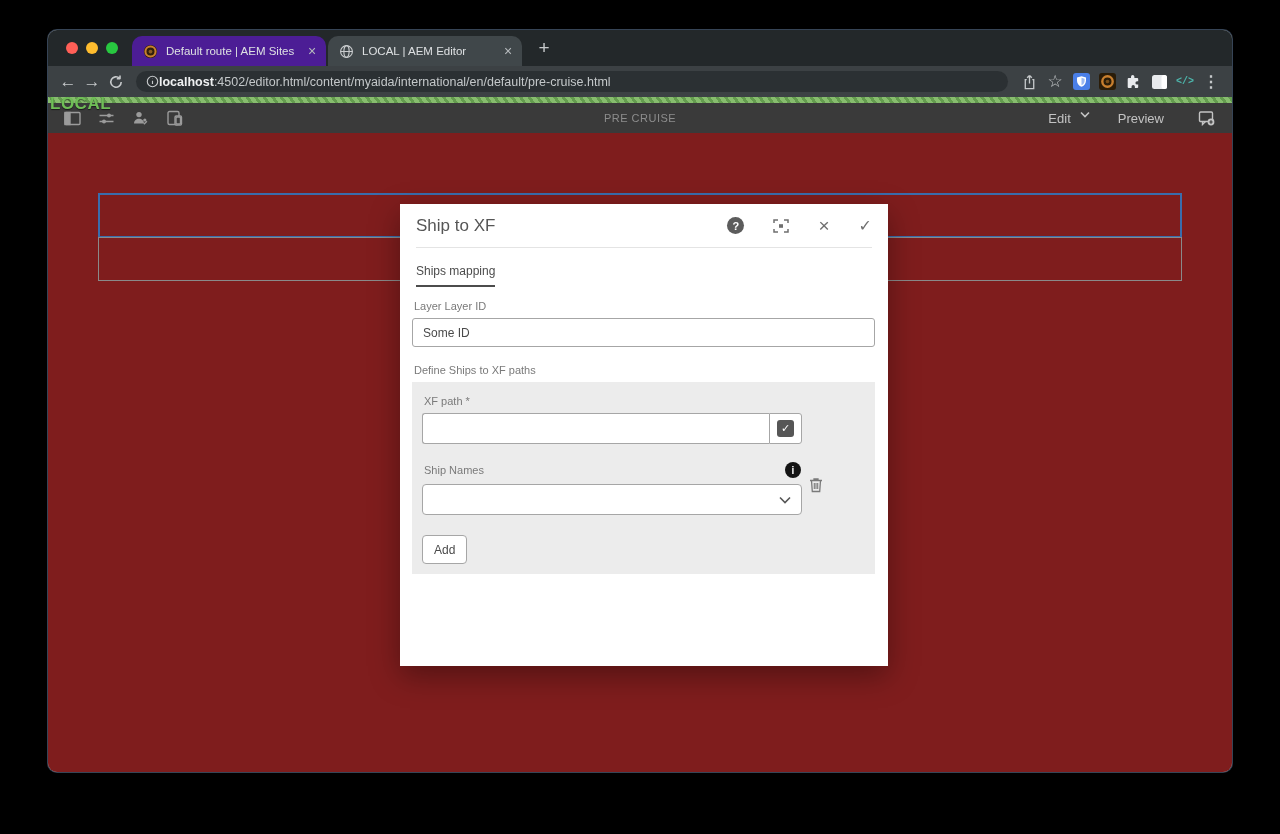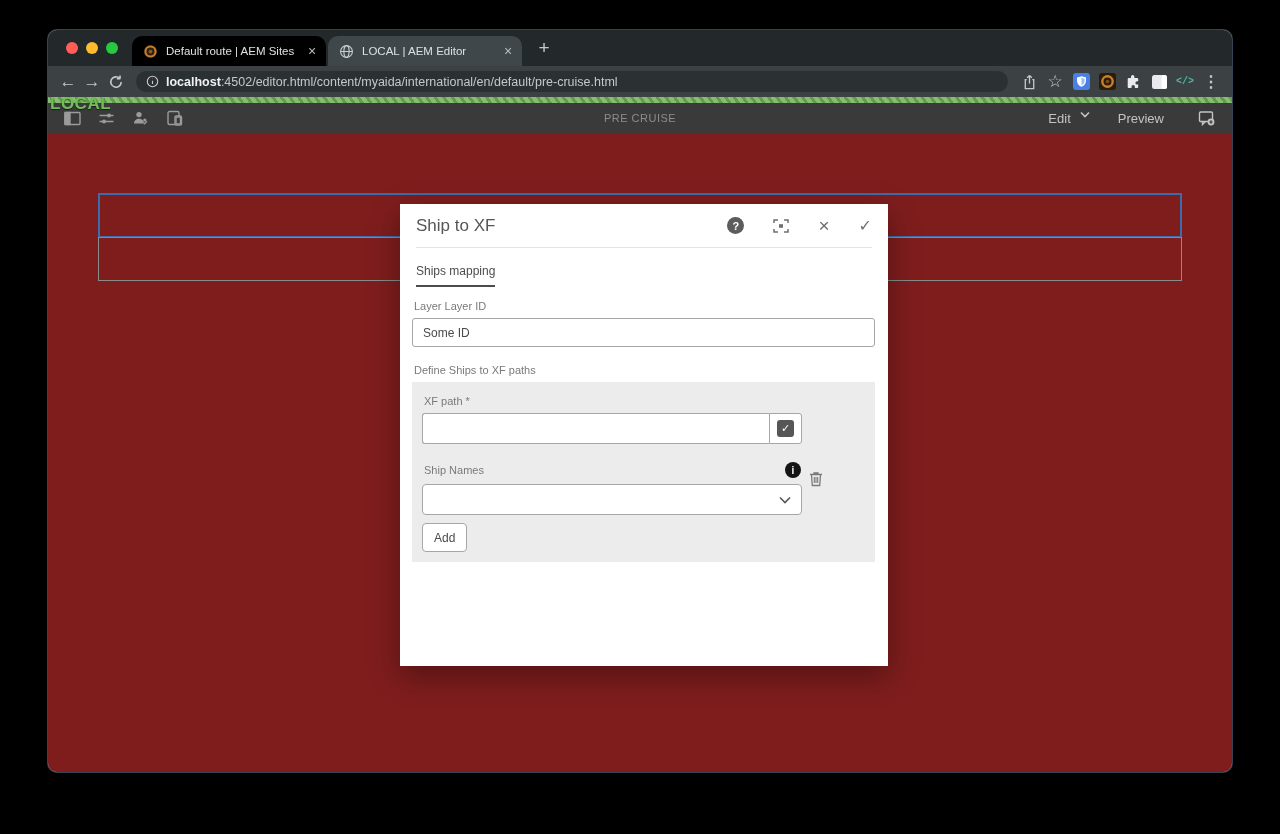--- a/index.html
+++ b/index.html
@@ -8,32 +8,32 @@
           font-family:"Liberation Sans",sans-serif;-webkit-font-smoothing:antialiased}
   .window{position:absolute;left:48px;top:30px;width:1184px;height:742px;border-radius:9px;
           overflow:hidden;display:flex;flex-direction:column;background:#b1b1b1;
           box-shadow:0 0 0 1px rgba(120,150,190,.45)}
   
   .tabstrip{height:36px;background:#23282a;display:flex;align-items:flex-end;padding:0 8px;flex-shrink:0}
   .traffic{display:flex;gap:8px;align-items:center;align-self:center;padding:0 14px 0 10px}
   .light{width:12px;height:12px;border-radius:50%}
   .tab{width:194px;height:30px;border-radius:10px 10px 0 0;display:flex;align-items:center;
        padding:0 6px 0 10px;gap:8px;margin-right:2px;min-width:0}
-  .tab.inactive{background:#000000}
+  .tab.inactive{background:#4c1d95}
   .tab.active{background:#40474a}
   .tab-title{flex:1;font-size:11.5px;color:#dde0e2;white-space:nowrap;overflow:hidden}
   .tab-close{color:#b7bbbe;font-size:14px;line-height:1;width:16px;text-align:center;cursor:default}
   .newtab{width:28px;height:28px;border-radius:50%;color:#c6c9cb;font-size:19px;display:flex;
           align-items:center;justify-content:center;align-self:center;margin-left:6px}
   .favicon{width:16px;height:16px;flex-shrink:0;display:flex;align-items:center;justify-content:center}
   
   .addressbar{height:31px;background:#3c4144;display:flex;align-items:center;padding:0 8px;flex-shrink:0}
   .navbtn{width:24px;height:24px;display:flex;align-items:center;justify-content:center;flex-shrink:0}
   .urlpill{flex:1;height:21px;background:#2b3033;border-radius:12px;display:flex;align-items:center;
-           padding:0 10px;gap:7px;margin:0 8px;min-width:0}
+           padding:0 10px;margin:0 8px;min-width:0}
   .url{font-size:12.5px;color:#c4c8ca;white-space:nowrap;overflow:hidden}
   .url b{color:#eef0f1;font-weight:700}
   .extbtn{width:26px;height:26px;display:flex;align-items:center;justify-content:center;flex-shrink:0}
   .glyph{color:#c6c9cb;font-size:15px;line-height:1}
   .devtools-glyph{font-family:"Liberation Mono",monospace;font-size:10px;color:#4db6ac;font-weight:700}
   
   .viewport{flex:1;position:relative;background:#7f1d1d;display:flex;flex-direction:column;min-height:0}
   .ribbon{height:6px;flex-shrink:0;background:repeating-linear-gradient(55deg,#87bd6e 0 4px,#649c4f 4px 7px)}
   .aemtoolbar{height:30px;background:#3a3a3a;display:flex;align-items:center;padding:0 10px;
               position:relative;flex-shrink:0}
@@ -74,21 +74,21 @@
             background:#fff;padding:0 10px;font-size:12px;color:#4a4a4a;font-family:inherit;outline:none;min-width:0}
   .xf-btn{width:33px;height:31px;border:1px solid #a6a6a6;border-radius:0 3px 3px 0;background:#fff;
           display:flex;align-items:center;justify-content:center}
   .cbx{width:17px;height:17px;background:#565656;border-radius:3px;color:#fff;font-size:11px;
        display:flex;align-items:center;justify-content:center}
   .ship-label-row{display:flex;justify-content:space-between;align-items:center;margin-top:18px;margin-bottom:6px}
   .info-badge{width:16px;height:16px;border-radius:50%;background:#141414;color:#fff;font-size:10px;
               font-weight:700;display:flex;align-items:center;justify-content:center;margin-right:1px}
   .select{height:31px;border:1px solid #a6a6a6;border-radius:4px;background:#fff;display:flex;
           align-items:center;justify-content:flex-end;padding:0 10px}
-  .add-btn{margin-top:8px;height:29px;padding:0 11px;border:1px solid #a6a6a6;border-radius:4px;
+  .add-btn{margin-top:20px;height:29px;padding:0 11px;border:1px solid #a6a6a6;border-radius:4px;
            background:#fff;font-size:12px;color:#4a4a4a;display:inline-flex;align-items:center;font-family:inherit}
 </style>
 </head>
 <body>
 
 <div class="screen">
   <div class="window">
 
     <div class="tabstrip">
       <div class="traffic">

